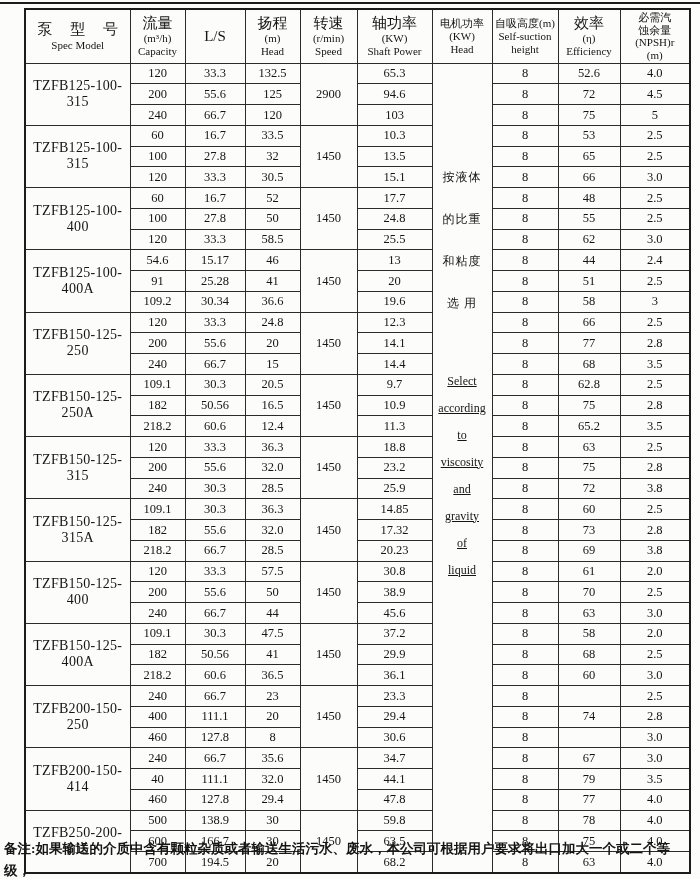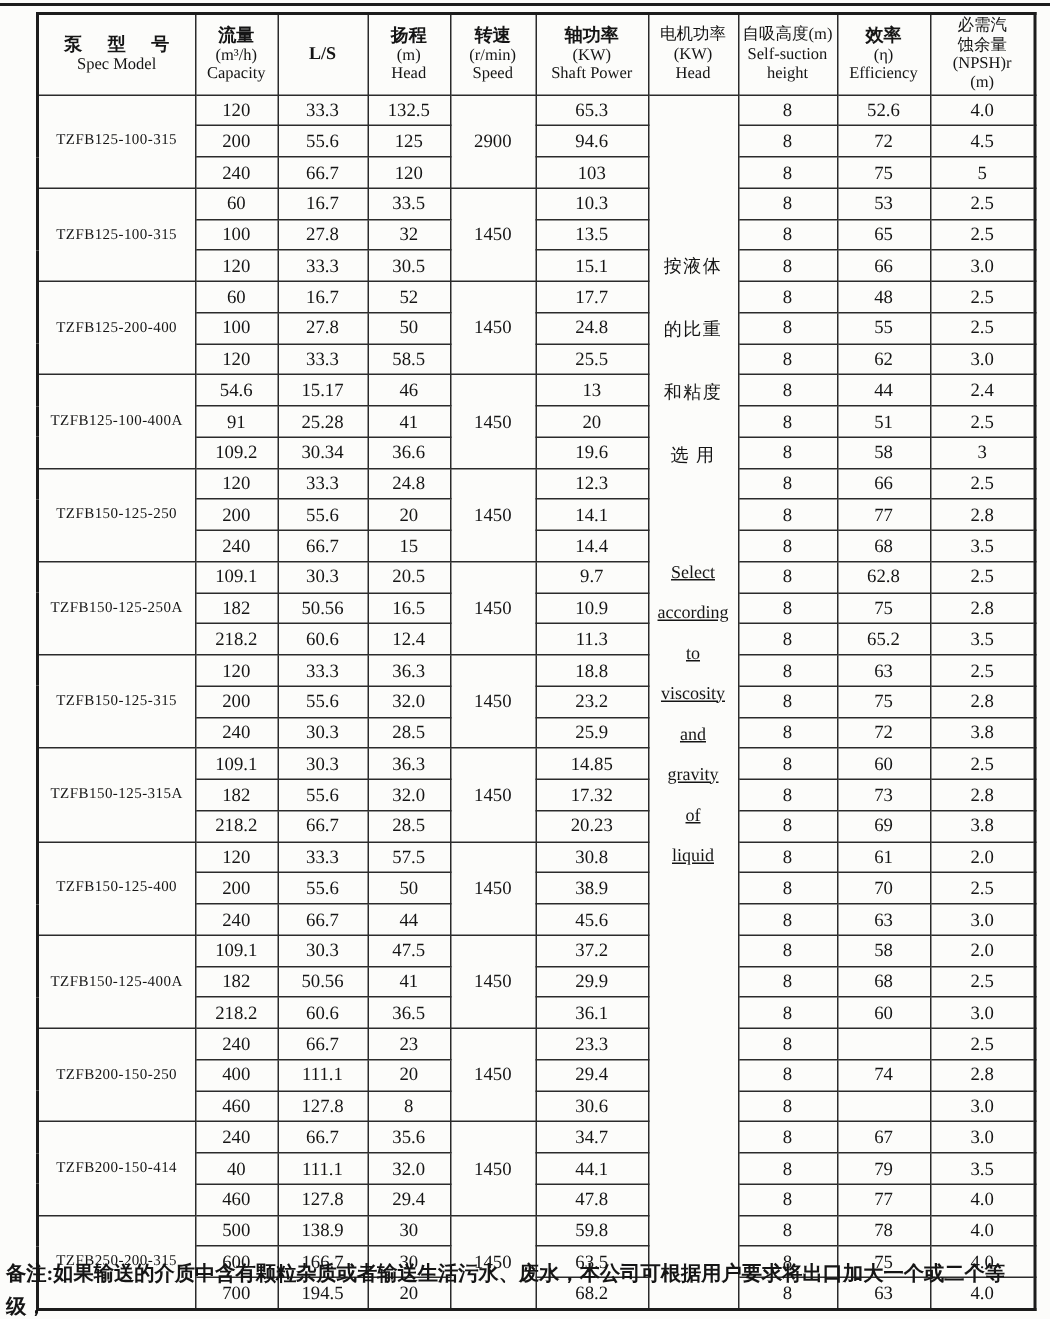--- a/index.html
+++ b/index.html
@@ -12,25 +12,25 @@
   .top-rule{position:absolute;top:2px;left:0;width:700px;border-top:2px solid #1c1c1c;}
   .table-wrap{position:absolute;top:8px;left:24px;}
   table{border-collapse:collapse;table-layout:fixed;border:2px solid #1c1c1c;}
   th,td{
     border:1px solid #2b2b2b;text-align:center;vertical-align:middle;
     padding:0;line-height:1.15;overflow:hidden;
   }
   thead tr{height:54px;}
   tbody td{height:19.75px;font-size:12.5px;}
   th{font-weight:normal;}
-  .h-zh{font-size:12px;font-weight:bold;}
+  .h-zh{font-size:15px;}
   .h-en{font-size:11px;}
   .h-small{font-size:11px;}
   .spaced{letter-spacing:7px;padding-left:7px;}
-  .model-cell{font-size:10px;letter-spacing:0.3px;margin-top:24px;}
+  .model-cell{font-size:14px;letter-spacing:0.3px;margin-top:24px;}
   .power-cell{vertical-align:top;margin-left:18px;}
   .power-note{padding-top:92px;font-size:12px;}
   .power-note .pz{line-height:42px;letter-spacing:1px;}
   .power-note .pe{line-height:27px;text-decoration:underline;}
   .power-note .pe.gap{margin-top:44px;}
   .footnote{
     position:absolute;left:4px;top:838px;width:692px;
     font-size:13.5px;font-weight:bold;line-height:22px;
     font-family:"Liberation Serif","DejaVu Sans",serif;
   }
@@ -175,21 +175,21 @@
         <tr>
           <td>120</td>
           <td>33.3</td>
           <td>30.5</td>
           <td>15.1</td>
           <td>8</td>
           <td>66</td>
           <td>3.0</td>
         </tr>
         <tr>
-          <td rowspan="3" class="model-cell">TZFB125-200-400</td>
+          <td rowspan="3" class="model-cell">TZFB125-100-400</td>
           <td>60</td>
           <td>16.7</td>
           <td>52</td>
           <td rowspan="3">1450</td>
           <td>17.7</td>
           <td>8</td>
           <td>48</td>
           <td>2.5</td>
         </tr>
         <tr>

